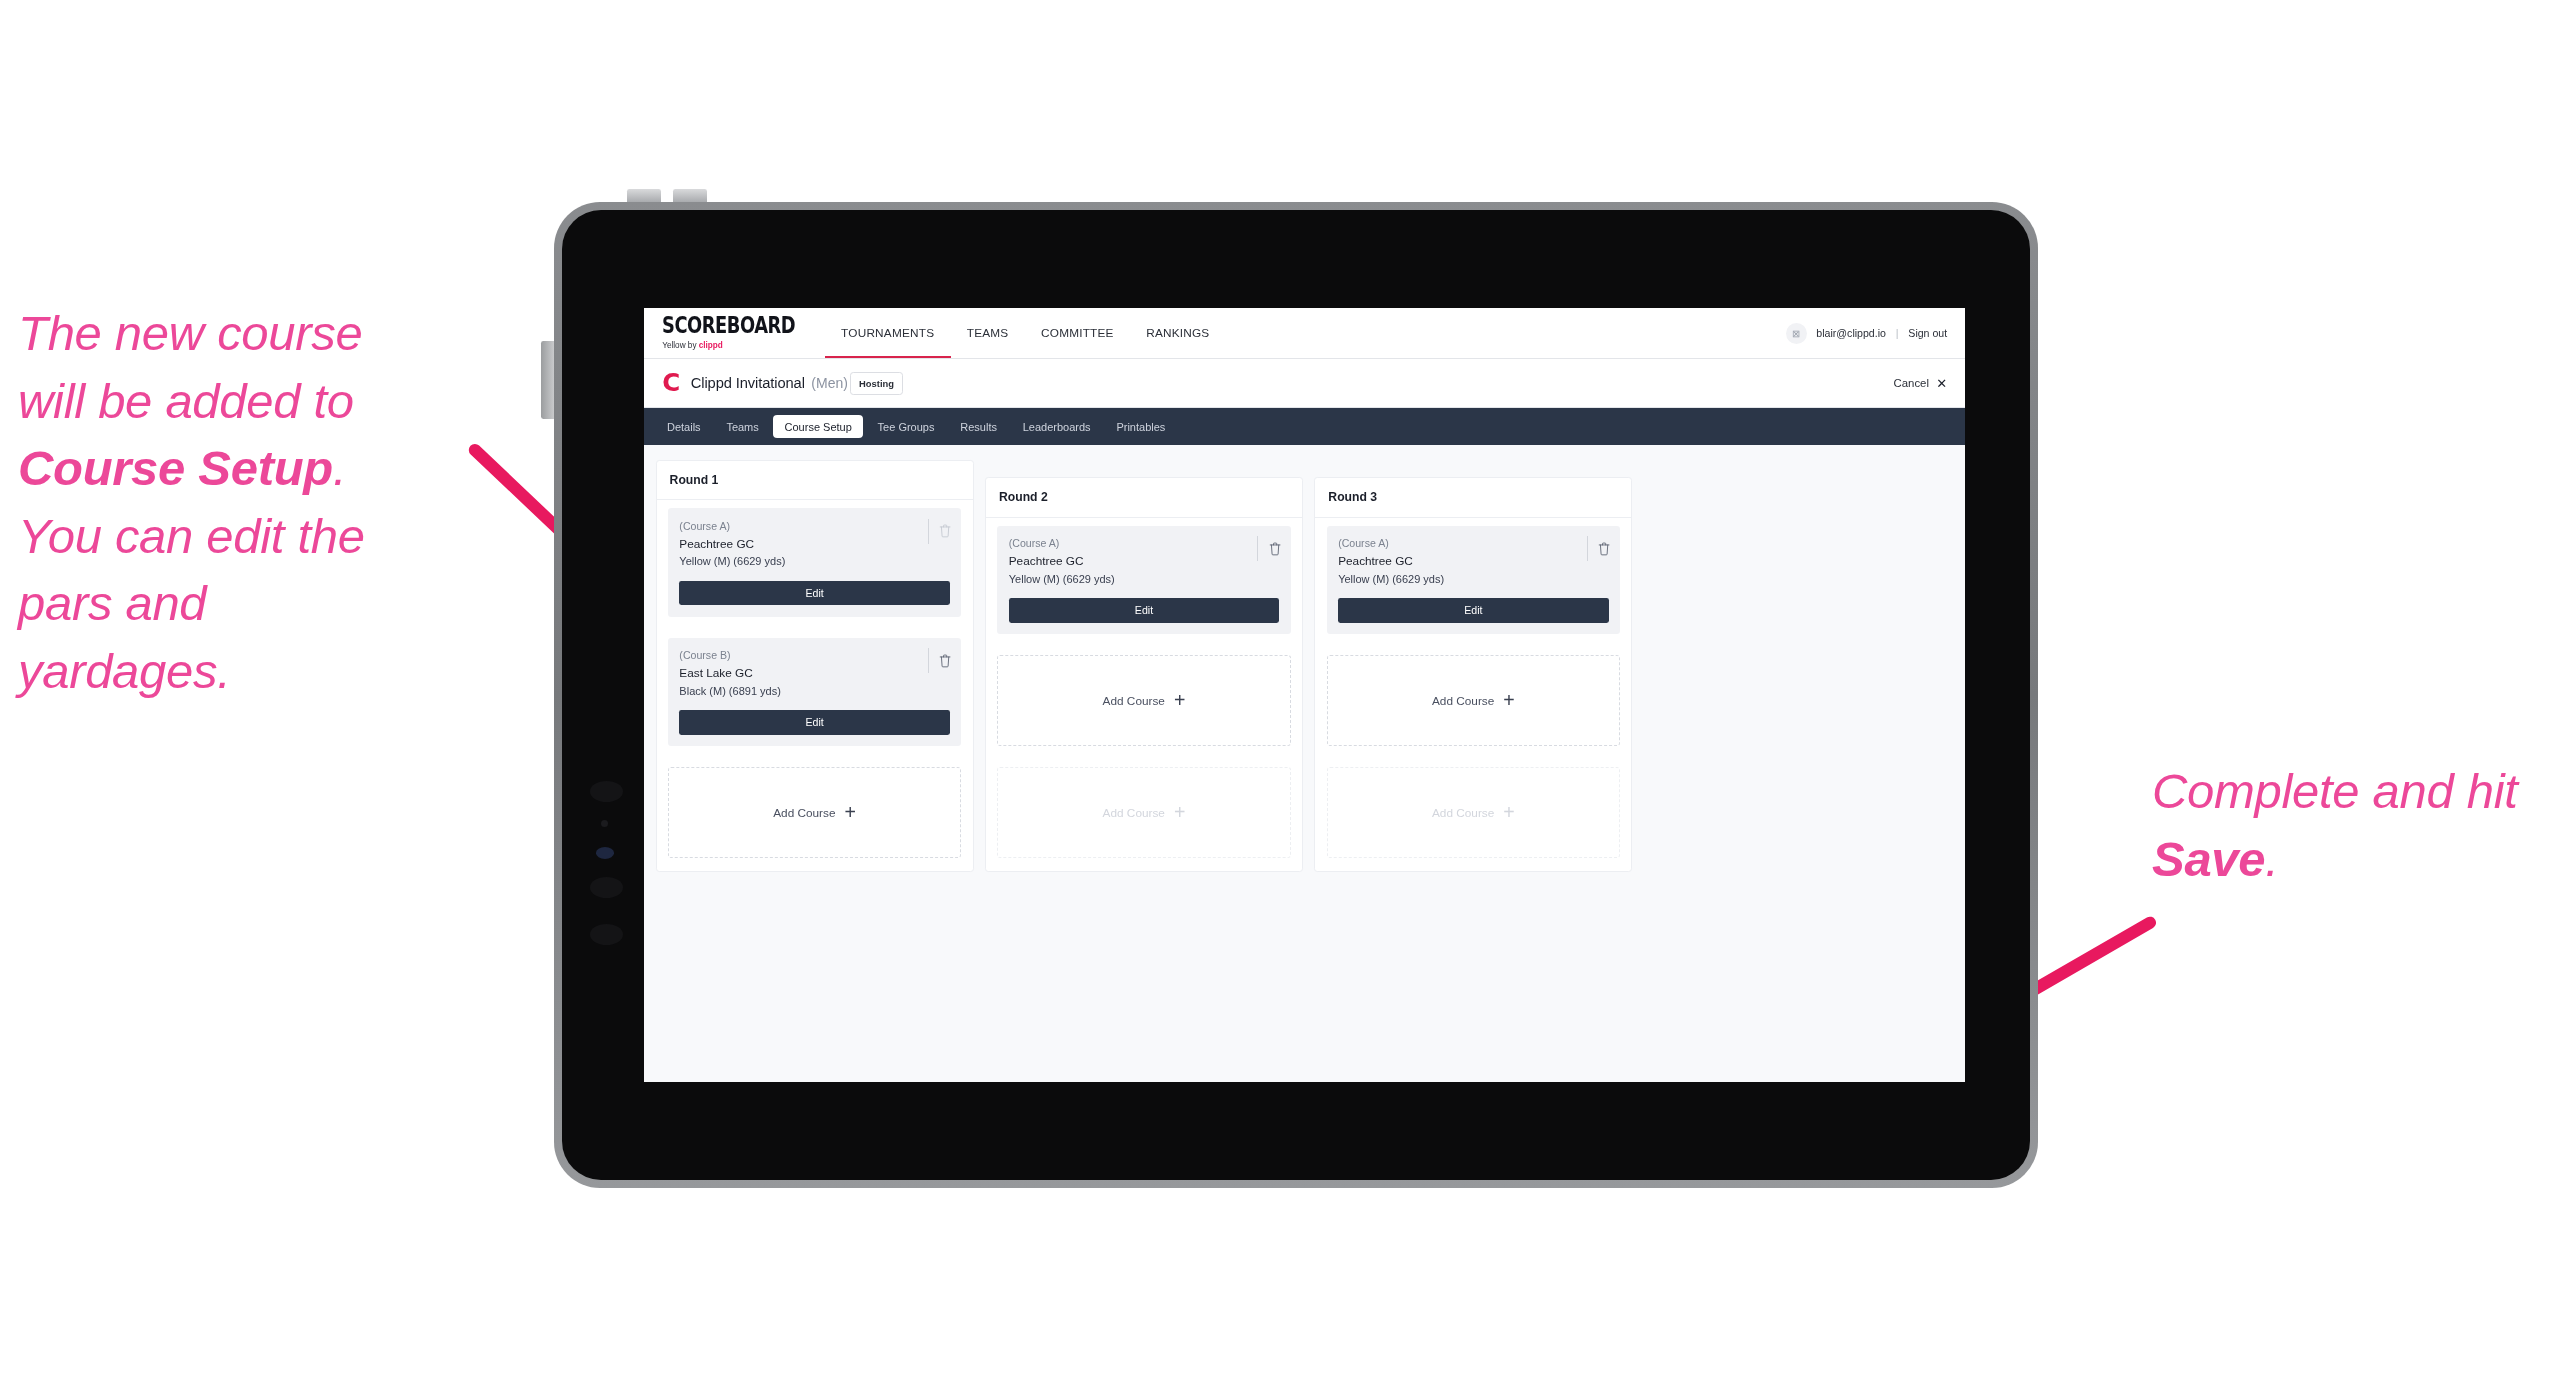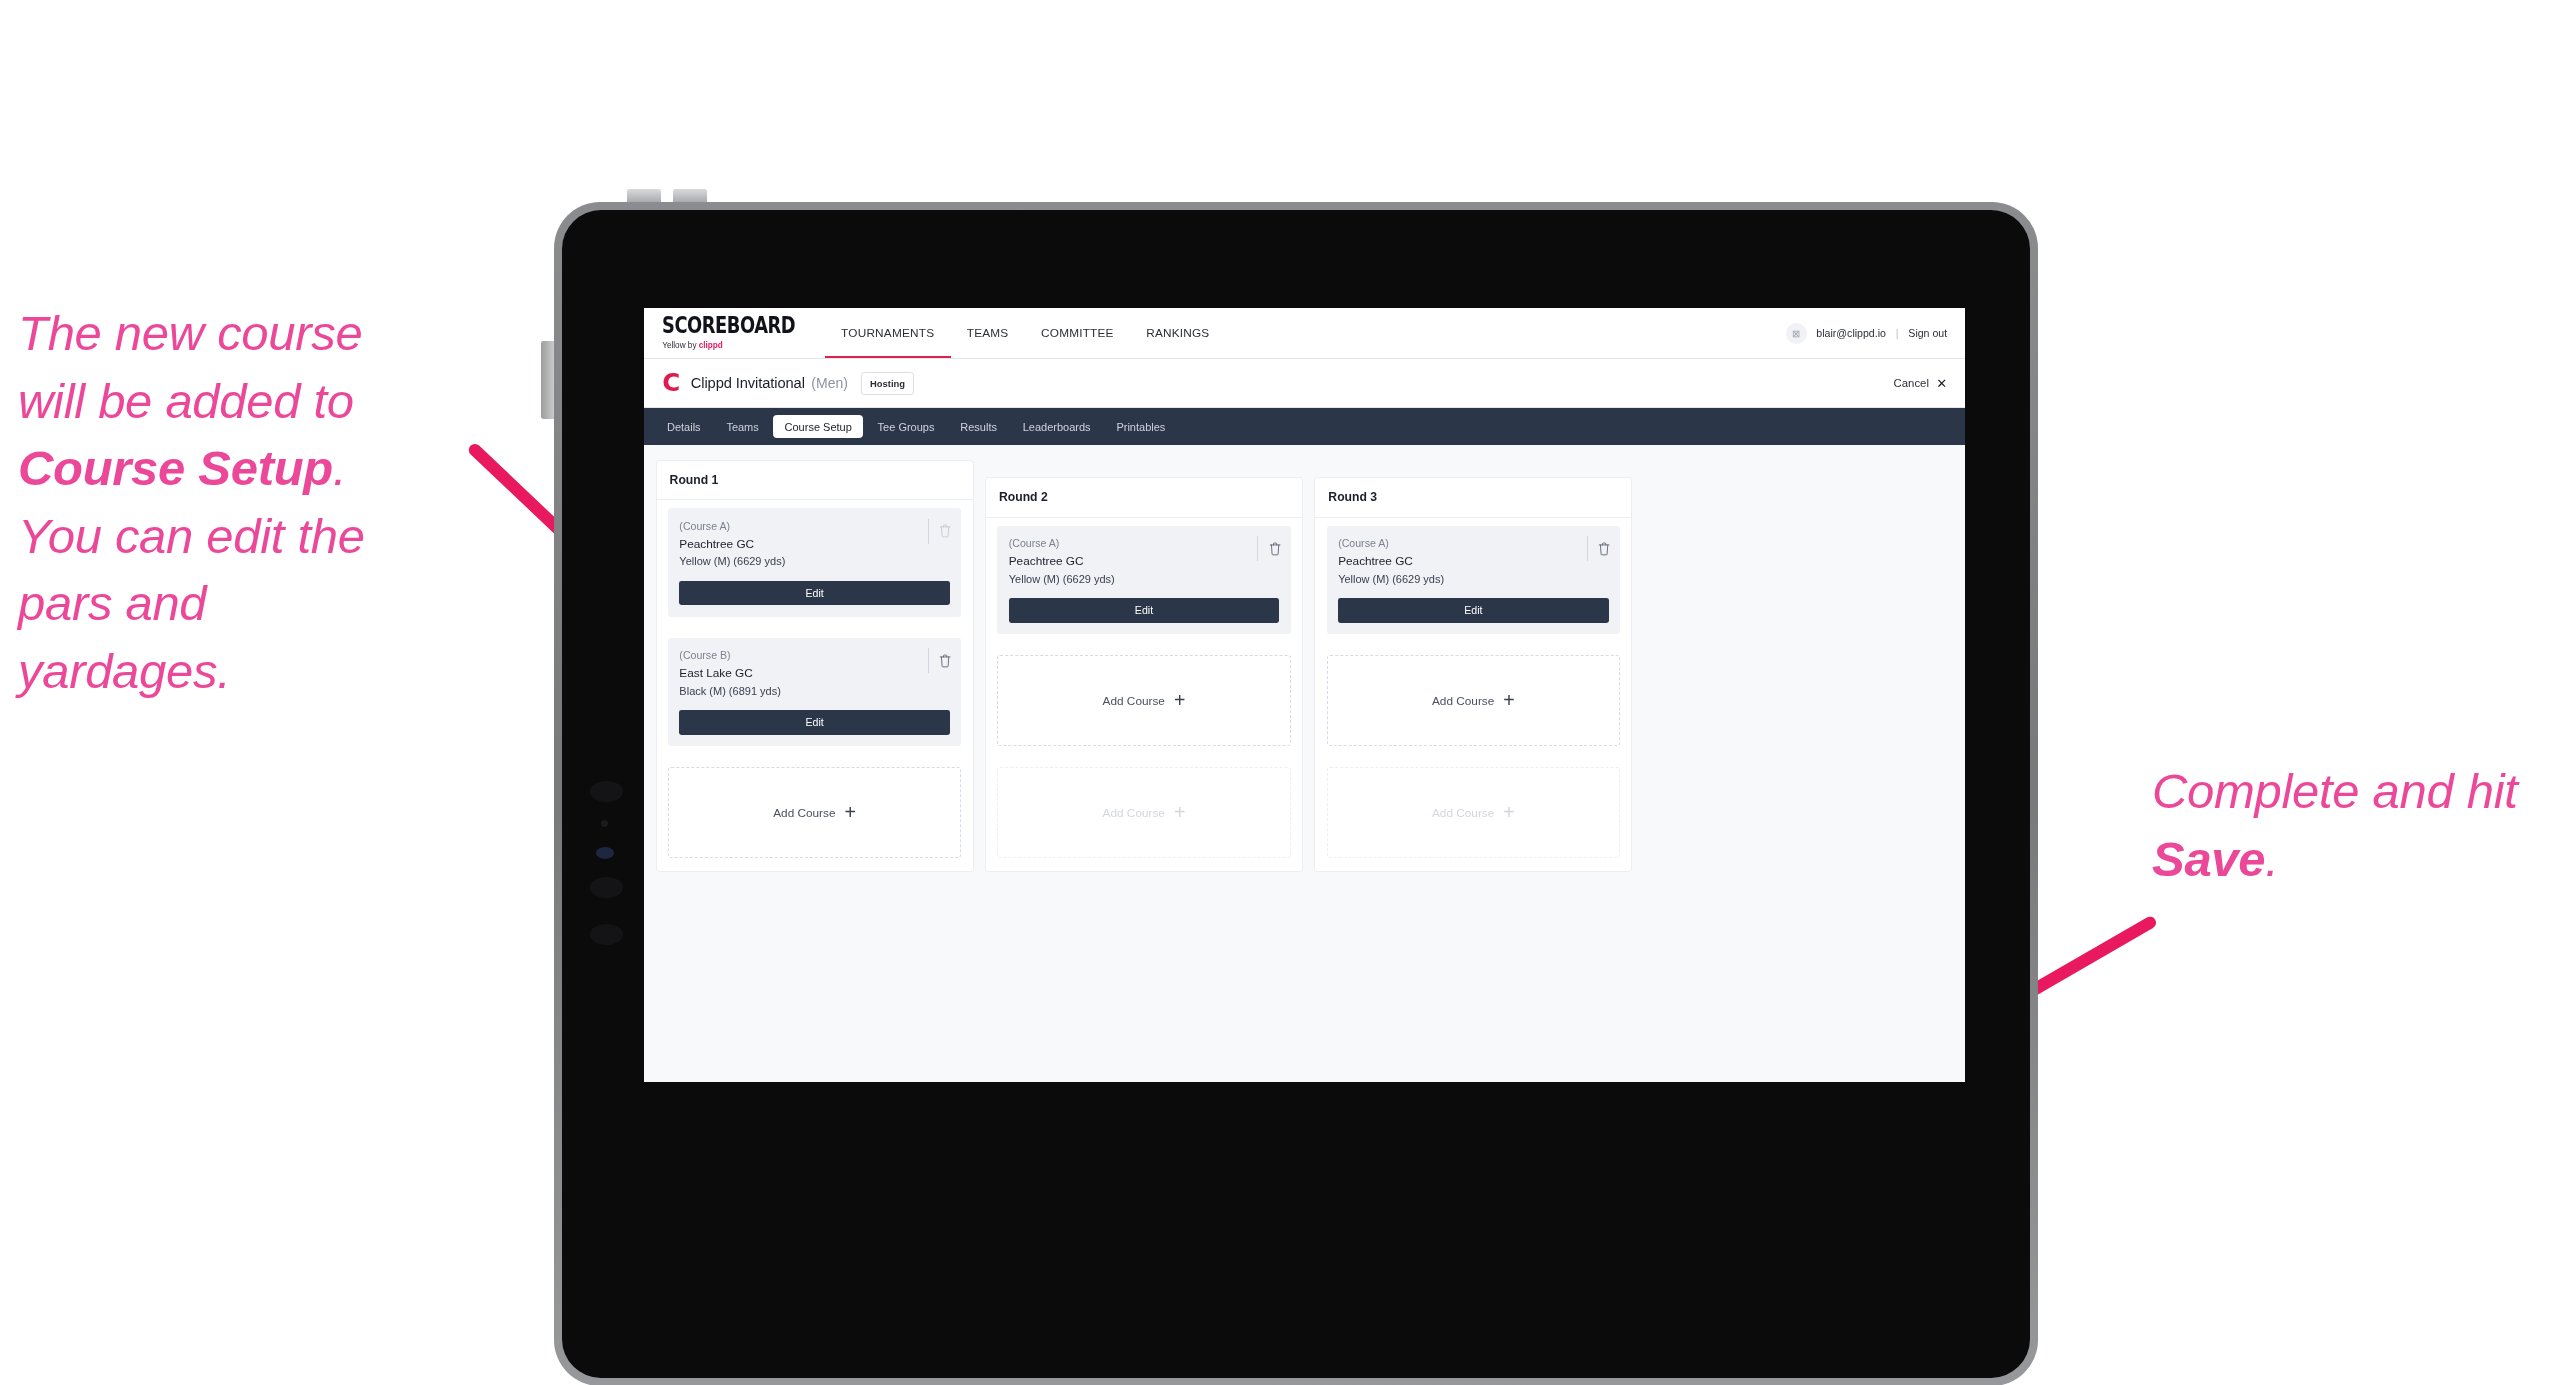--- a/index.html
+++ b/index.html
@@ -26,21 +26,21 @@
   #annot-right { left: 2152px; top: 758px; width: 408px; }
 
   .arrow-svg { position: absolute; pointer-events: none; }
   #arrow-left  { left: 457px; top: 432px;  width: 228px; height: 220px; }
   #arrow-right { left: 1940px; top: 913px; width: 220px; height: 130px; }
 
   
   #tablet {
     position: absolute;
     left: 554px; top: 202px;
-    width: 1484px; height: 1184px;
+    width: 1484px; height: 986px;
     background: linear-gradient(180deg, #8a8c8f 0%, #77797c 50%, #96989b 100%);
     border-radius: 46px;
     padding: 8.2px;
   }
   #tablet-screen-bezel {
     width: 100%; height: 100%;
     background: #0b0b0c;
     border-radius: 39px;
     position: relative;
   }
@@ -127,21 +127,21 @@
     border-bottom: 0.8px solid #e3e5e9;
   }
   #clippd-c {
     font-family: "DejaVu Sans", sans-serif;
     font-weight: 700; font-size: 24.5px; color: #e01a4f;
     line-height: 1; margin-right: 10.6px;
   }
   #tournament-name { font-size: 14.7px; color: #1b1f2a; letter-spacing: -0.1px; }
   #tournament-gender { font-size: 14px; color: #8c93a1; margin-left: 6.5px; }
   #hosting-badge {
-    margin-left: 13px; padding: 4.9px 8.2px;
+    margin-left: 2px; padding: 4.9px 8.2px;
     border: 0.8px solid #dcdee3; border-radius: 3.3px;
     font-size: 9.4px; font-weight: 700; color: #2b2f38; background:#fff;
   }
   #titlebar-right { margin-left: auto; display: flex; align-items: center; gap: 7.3px; cursor: pointer; }
   #cancel-label { font-size: 11.4px; color: #2b2f38; }
   #cancel-x { font-size: 13px; color: #1b1f2a; line-height: 1; }
 
   
   #sectiontabs {
     height: 37px; background: #2b3648;

